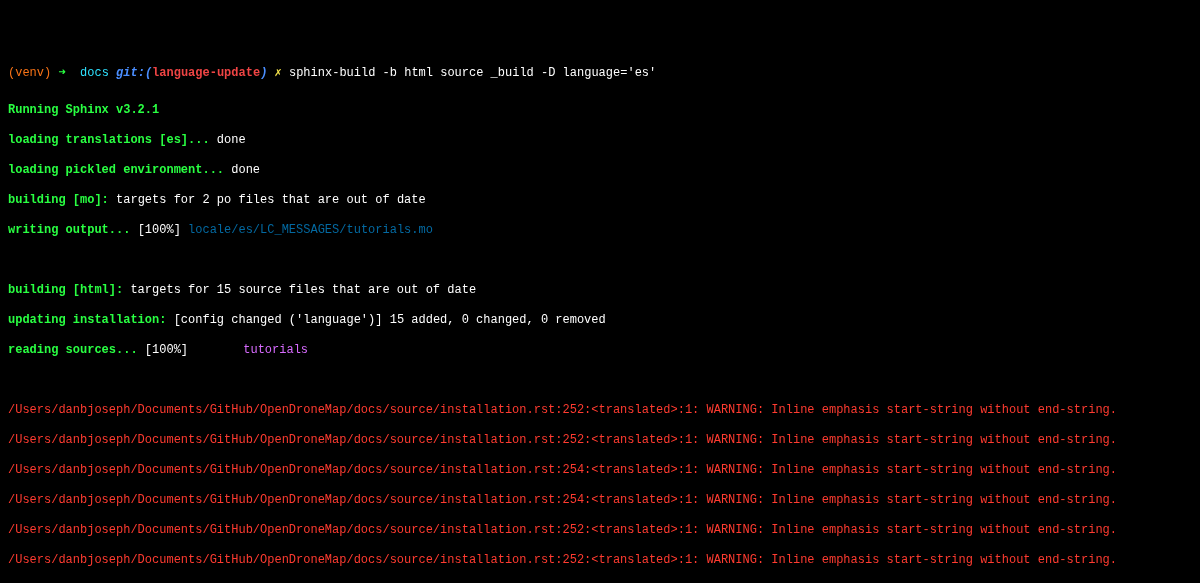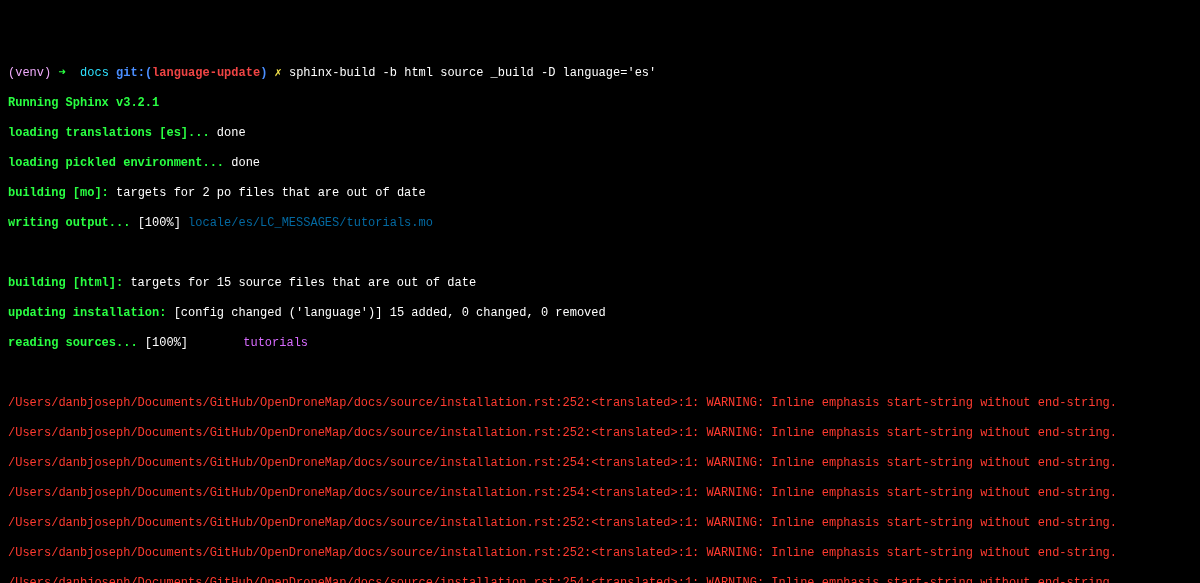--- a/index.html
+++ b/index.html
@@ -9,29 +9,29 @@
     font-size: 12px;
     line-height: 15px;
     padding: 6px 8px;
     color: #cccccc;
     width: 1200px;
     height: 583px;
     overflow: hidden;
     white-space: pre;
   }
   .line { display: block; }
-  .bold-green { color: #29ff42; font-weight: bold; }
+  .bold-green { color: #29ff42; font-weight: bold; margin-top: 7px; }
   .cyan { color: #0369a1; }
   .white { color: #ffffff; }
   .magenta { color: #d86bff; margin-left: 48px; }
   .red { color: #ff3b30; }
-  .prompt-venv { color: #f0abfc; }
+  .prompt-venv { color: #f97316; }
   .prompt-arrow { color: #29ff42; }
   .prompt-dir { color: #2ee2ff; font-weight: normal; }
-  .prompt-git { color: #4a8eff; font-weight: bold; }
+  .prompt-git { color: #4a8eff; font-weight: bold; font-style: italic; }
   .prompt-branch { color: #ef4444; font-weight: bold; text-align: center; }
   .prompt-glyph { color: #f4e24a; font-weight: bold; }
 </style>
 </head>
 <body>
 
 
 
 <div class="line"><span class="prompt-venv">(venv)</span> <span class="prompt-arrow">➜</span>  <span class="prompt-dir">docs</span> <span class="prompt-git">git:(</span><span class="prompt-branch">language-update</span><span class="prompt-git">)</span> <span class="prompt-glyph">✗</span> <span class="white">sphinx-build -b html source _build -D language='es'</span></div>
 <div class="line bold-green">Running Sphinx v3.2.1</div>

